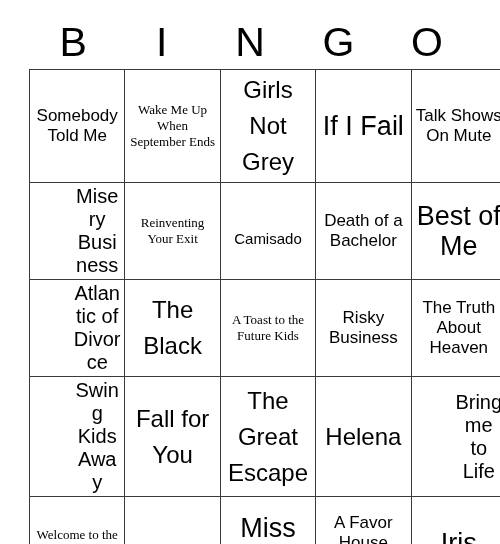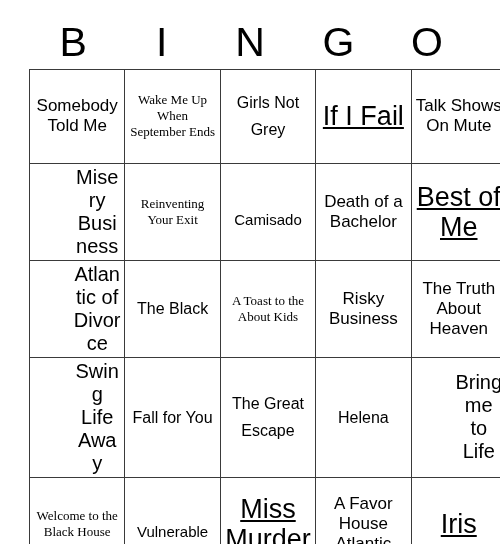--- a/index.html
+++ b/index.html
@@ -57,22 +57,22 @@
     overflow: hidden;
     background: #ffffff;
   }
   .cell-text {
     display: block;
     font-weight: 400;
     color: #000000;
     word-wrap: break-word;
   }
   
-  .sz-xxl { font-size: 27px; line-height: 30px; text-decoration: underline; }
-  .sz-xl  { font-size: 16px; line-height: 27px; }
+  .sz-xxl { font-size: 27px; line-height: 30px; }
+  .sz-xl  { font-size: 24px; line-height: 36px; }
   .sz-lg  { font-size: 20px; line-height: 23px; margin-left: 40px; }
   .sz-md  { font-size: 17px; line-height: 20px; }
   .sz-sm  { font-size: 15px; line-height: 18px; margin-top: 16px; }
   .sz-xs  { font-size: 13px; line-height: 16px; font-family: Liberation Serif, serif; }
 </style>
 </head>
 <body>
 
 <div id="card">
 
@@ -121,32 +121,32 @@
           </td>
       </tr>
       <tr>
         <td>
             <span class="cell-text sz-lg">Atlantic of Divorce</span>
           </td>
         <td>
             <span class="cell-text sz-xl">The Black</span>
           </td>
         <td>
-            <span class="cell-text sz-xs">A Toast to the About Kids</span>
+            <span class="cell-text sz-xs">A Toast to the Future Kids</span>
           </td>
         <td>
             <span class="cell-text sz-md">Risky Business</span>
           </td>
         <td>
             <span class="cell-text sz-md">The Truth About Heaven</span>
           </td>
       </tr>
       <tr>
         <td>
-            <span class="cell-text sz-lg">Swing Life Away</span>
+            <span class="cell-text sz-lg">Swing Kids Away</span>
           </td>
         <td>
             <span class="cell-text sz-xl">Fall for You</span>
           </td>
         <td>
             <span class="cell-text sz-xl">The Great Escape</span>
           </td>
         <td>
             <span class="cell-text sz-xl">Helena</span>
           </td>

